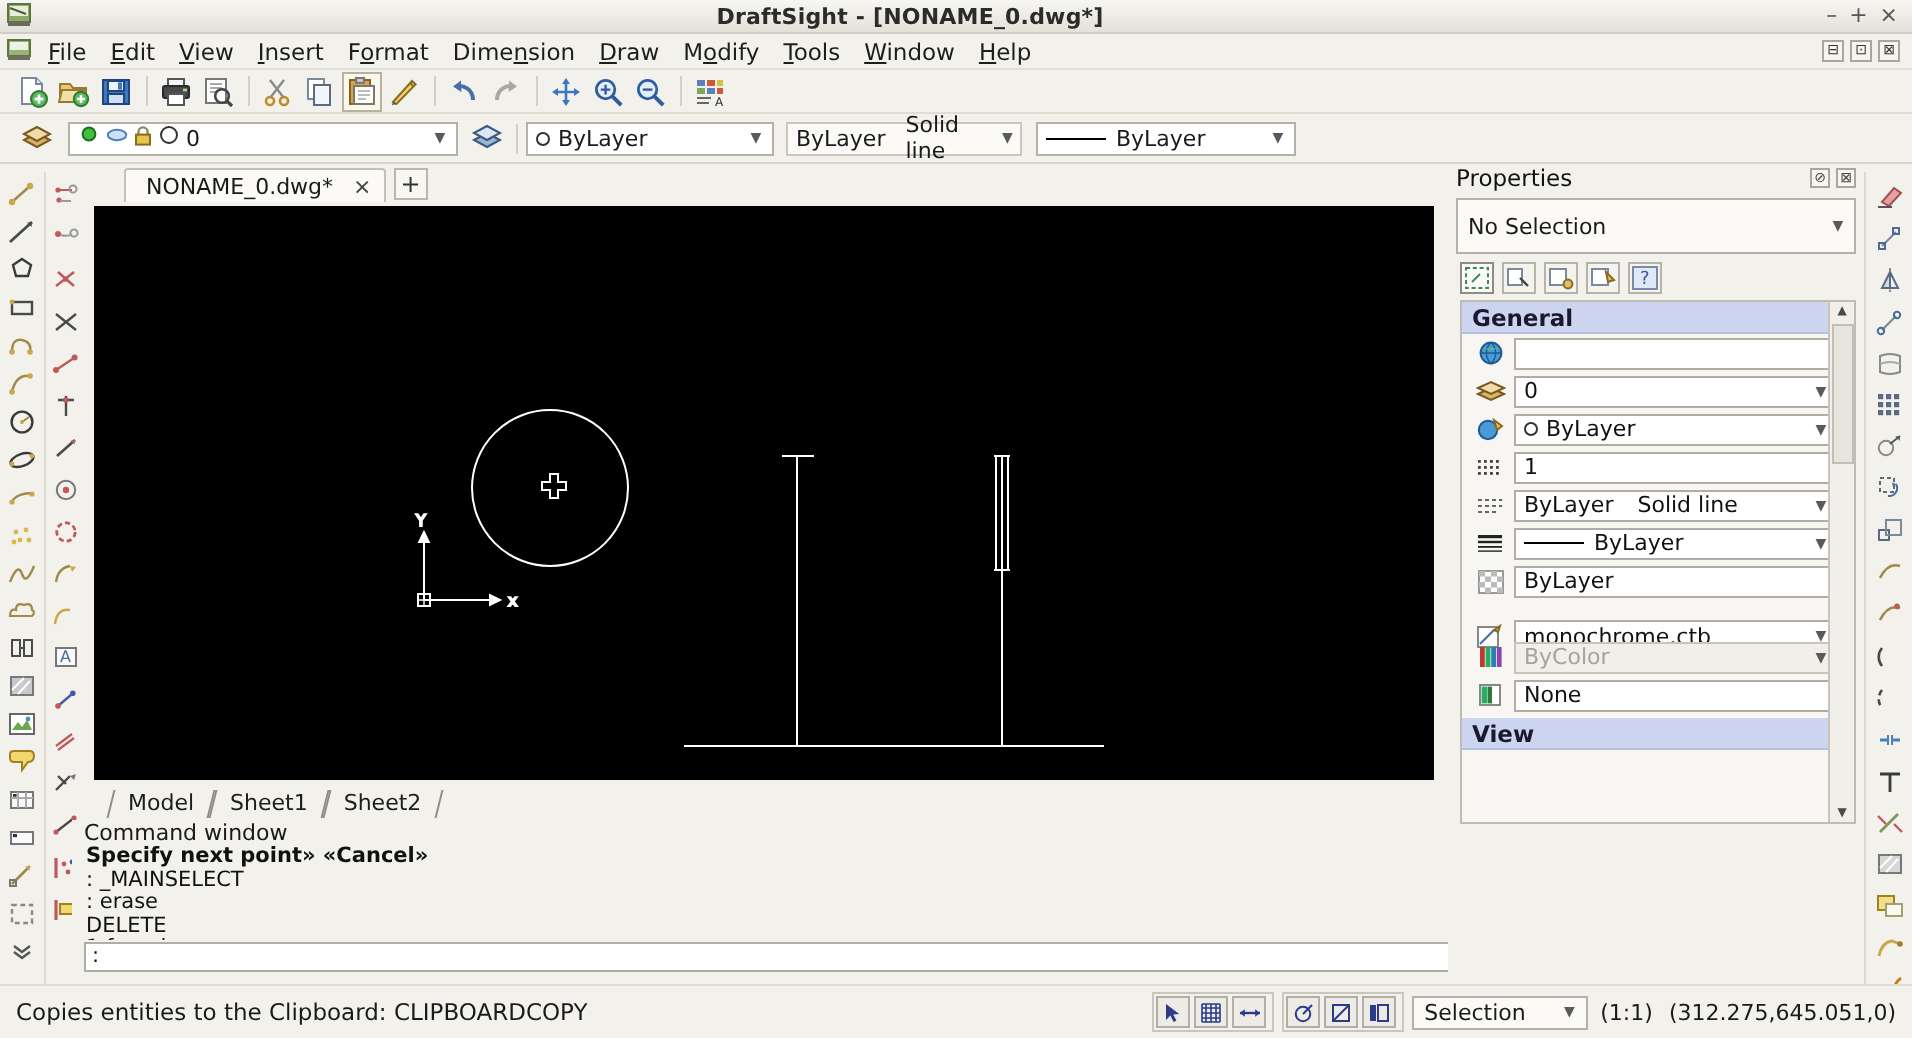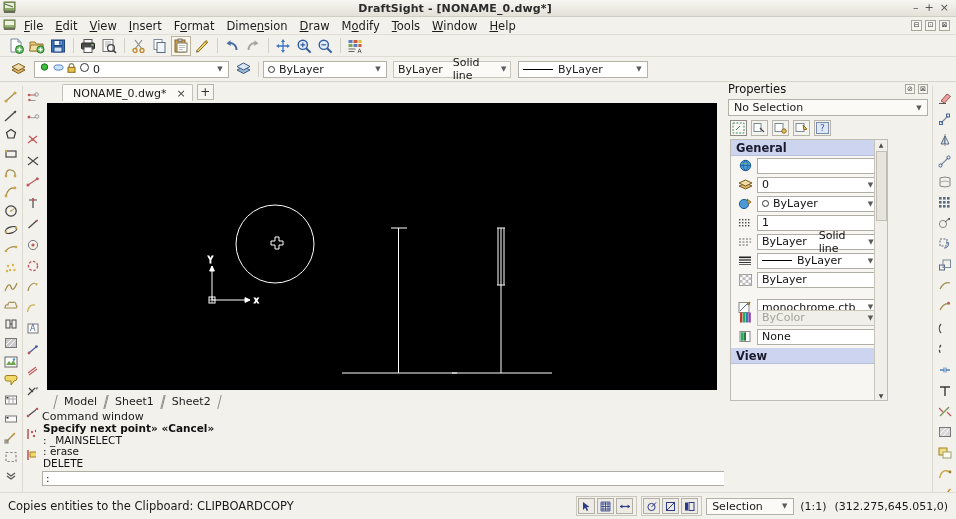--- a/index.html
+++ b/index.html
@@ -215,35 +215,35 @@
   .props {
     position: absolute; left: 724px; top: 82px; width: 208px; height: 410px;
     background: #f2f1ec;
   }
   .props-title {
     display: flex; align-items: center; height: 14px;
     font-size: 11.5px; padding-left: 4px; color: #111;
   }
   .props-title .panel-btns { margin-left: auto; display: flex; gap: 3px; padding-right: 4px; }
   .props-sel {
-    margin: 3px 4px 0 4px; height: 17px;
+    margin: 3px 4px 0 4px; height: 28px;
     border: 1px solid #b4b2a8; background: #fbfaf7;
     display: flex; align-items: center; padding: 0 2px 0 5px; font-size: 11px;
   }
   .props-tools {
     display: flex; align-items: center; gap: 4px; padding: 4px 0 3px 6px;
   }
   .ptool {
     width: 17px; height: 16px; border: 1px solid #b6b4aa; background: #f4f3ee;
     display: flex; align-items: center; justify-content: center;
   }
   .ptool.sel { border-color: #8e8c82; background: #fbfaf4; }
   .props-body {
     position: relative;
-    margin: 0 4px 0 6px; width: 158px; height: 262px;
+    margin: 0 4px 0 6px; width: 198px; height: 262px;
     border: 1px solid #bfbdb3; background: #f7f6f2; overflow: hidden;
   }
   .grp-head {
     display: flex; align-items: center; height: 16px;
     background: #ccd4ef; border-bottom: 1px solid #b8c0de;
     font-weight: bold; font-size: 11.5px; padding-left: 5px; color: #1a1a2e;
   }
   .grp-head .collapse { margin-left: auto; padding-right: 5px; font-size: 8px; color: #30406b; }
   .prow {
     display: flex; align-items: center; height: 19px; padding-left: 5px;

